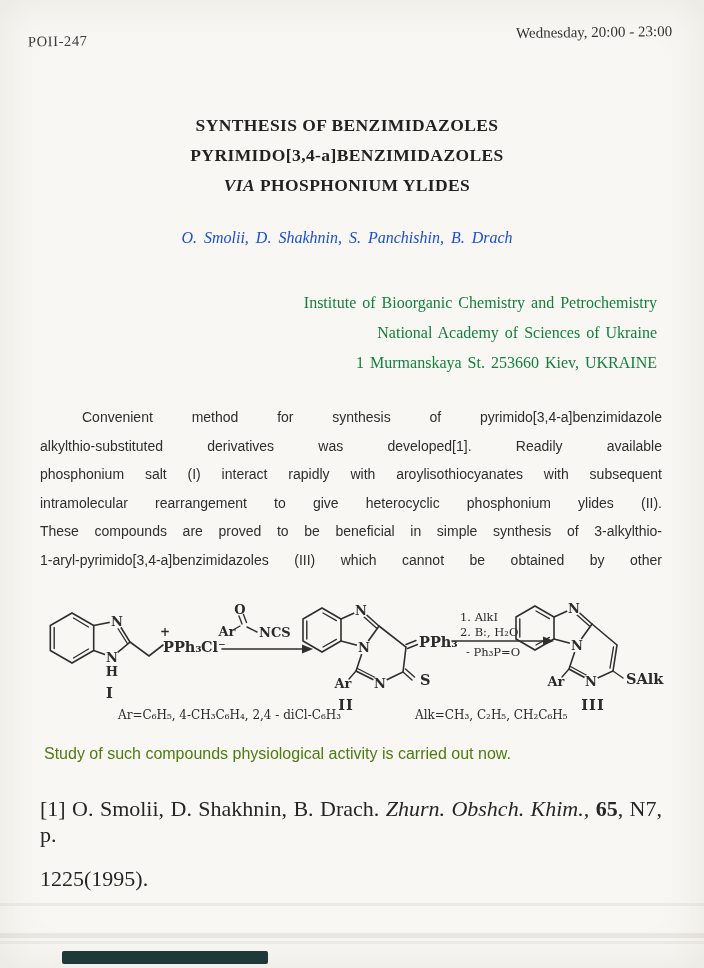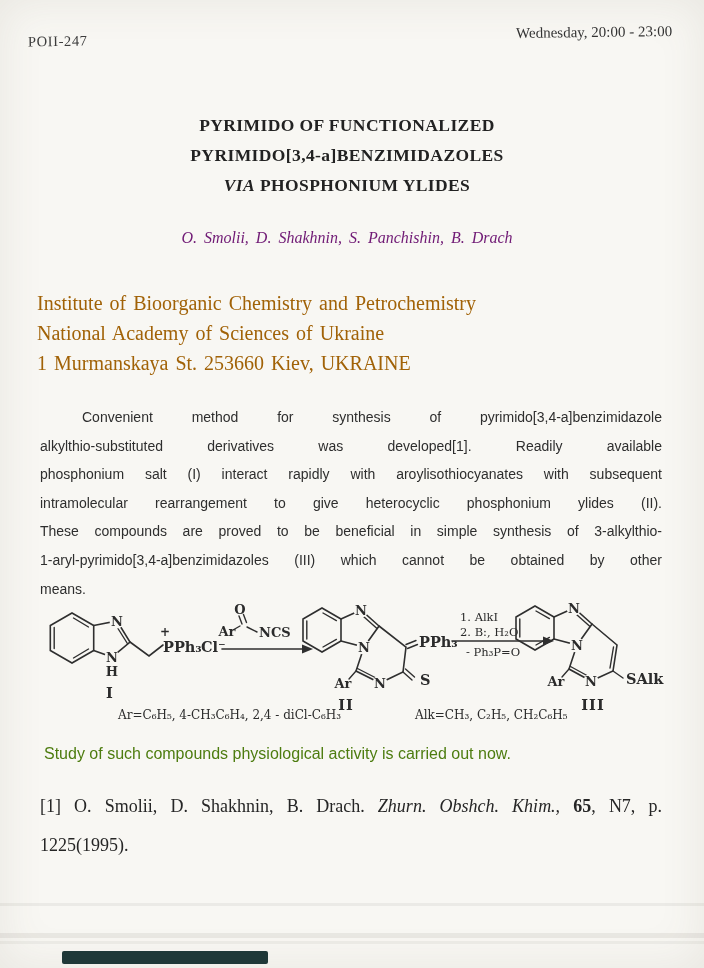--- a/index.html
+++ b/index.html
@@ -8,63 +8,63 @@
     background:#f8f7f3;overflow:hidden;color:#262626;
     font-family:"Liberation Serif",serif;
     box-shadow:inset 0 0 46px rgba(95,90,72,0.10);
   }
   .hdr-id{position:absolute;left:28px;top:33px;font-size:14.5px;letter-spacing:.6px;color:#3c3c3c;transform:rotate(-1deg);}
   .hdr-session{position:absolute;right:32px;top:24px;font-size:15px;color:#333;transform:rotate(-0.7deg);}
   .title{position:absolute;left:37px;top:110px;width:620px;text-align:center;
     font-weight:bold;font-size:17.5px;line-height:30px;letter-spacing:.4px;color:#222;}
   .title .via{font-style:italic;margin-top:32px;}
   .authors{position:absolute;left:37px;top:229px;width:620px;text-align:center;
-    font-style:italic;font-size:16px;word-spacing:3px;color:#701a75;}
-  .affil{position:absolute;left:37px;top:288px;width:620px;text-align:left;
-    font-size:20px;line-height:30px;word-spacing:2px;color:#a16207;}
+    font-style:italic;font-size:16px;word-spacing:3px;color:#1d4ed8;}
+  .affil{position:absolute;left:37px;top:288px;width:620px;text-align:right;
+    font-size:16px;line-height:30px;word-spacing:2px;color:#15803d;}
   .abstract{position:absolute;left:40px;top:403px;width:622px;
     font-family:"Liberation Sans",sans-serif;font-size:14px;line-height:28.6px;color:#2e2e2e;}
   .jline{text-align:justify;text-align-last:justify;}
   .jline.indent{padding-left:42px;}
   .jline.last{text-align:justify;text-align-last:left;}
   .scheme{position:absolute;left:0;top:595px;width:704px;height:152px;}
   .scheme text{fill:#2b2b2b;}
   .scheme .atom{font:bold 13px "DejaVu Serif",serif;}
   .scheme .grp{font:bold 14.5px "DejaVu Serif",serif;}
   .scheme .sup{font:bold 12px "DejaVu Serif",serif;}
   .scheme .cond{font:11.5px "DejaVu Serif",serif;}
   .scheme .subnote{font:12px "DejaVu Serif",serif;}
   .scheme .clabel{font:bold 14.5px "DejaVu Serif",serif;letter-spacing:1px;}
   .bond{stroke:#2f2f2f;stroke-width:1.6;fill:none;stroke-linecap:round;}
   .thin{stroke:#2f2f2f;stroke-width:1.4;fill:none;stroke-linecap:round;}
   .mask{fill:#f8f7f3;stroke:none;}
   .ahead{fill:#2f2f2f;stroke:none;}
   .note{position:absolute;left:44px;top:745px;width:622px;
     font-family:"Liberation Sans",sans-serif;font-size:16px;color:#4d7c0f;}
-  .ref{position:absolute;left:40px;top:796px;width:622px;font-size:18px;color:#262626;}
+  .ref{position:absolute;left:40px;top:796px;width:622px;font-size:22px;color:#262626;}
   .ref-line1{text-align:justify;text-align-last:justify;}
   .ref-line1 .jrnl{font-style:italic;}
   .ref-line1 .vol{font-weight:bold;}
   .ref-line2{margin-top:18px;}
   .streak{position:absolute;left:0;width:704px;pointer-events:none;}
   .streak.s1{top:903px;height:3px;background:rgba(115,112,104,0.09);}
   .streak.s2{top:933px;height:5px;background:rgba(115,112,104,0.11);}
   .streak.s3{top:941px;height:3px;background:rgba(115,112,104,0.08);}
   .bottombar{position:absolute;left:62px;top:951px;width:206px;height:13px;background:#1f3838;border-radius:2px;}
 </style>
 </head>
 <body>
 
 <div class="page">
 
   <div class="hdr-id">POII-247</div>
   <div class="hdr-session">Wednesday, 20:00 - 23:00</div>
 
   <div class="title">
-    <div>PYRIMIDO OF FUNCTIONALIZED</div>
+    <div>SYNTHESIS OF BENZIMIDAZOLES</div>
     <div>PYRIMIDO[3,4-a]BENZIMIDAZOLES</div>
     <div>
       <span class="via">VIA</span>
       <span>PHOSPHONIUM YLIDES</span>
     </div>
   </div>
 
   <div class="authors">O. Smolii, D. Shakhnin, S. Panchishin, B. Drach</div>
 
   <div class="affil">
@@ -73,21 +73,20 @@
     <div>1 Murmanskaya St. 253660 Kiev, UKRAINE</div>
   </div>
 
   <div class="abstract">
     <div class="jline indent">Convenient method for synthesis of pyrimido[3,4-a]benzimidazole</div>
     <div class="jline">alkylthio-substituted derivatives was developed[1]. Readily available</div>
     <div class="jline">phosphonium salt (I) interact rapidly with aroylisothiocyanates with subsequent</div>
     <div class="jline">intramolecular rearrangement to give heterocyclic phosphonium ylides (II).</div>
     <div class="jline">These compounds are proved to be beneficial in simple synthesis of 3-alkylthio-</div>
     <div class="jline">1-aryl-pyrimido[3,4-a]benzimidazoles (III) which cannot be obtained by other</div>
-    <div class="jline last">means.</div>
   </div>
 
   <svg class="scheme" viewBox="0 0 704 152">
 
     <g>
       <path class="bond" d="M72,18 L93.7,30.5 L93.7,55.5 L72,68 L50.3,55.5 L50.3,30.5 Z"></path>
       <path class="thin" d="M73.5,23 L88.5,32 M88.5,54 L73.5,63 M54.2,53.5 L54.2,32.5"></path>
       <path class="bond" d="M93.7,30.5 L117,26 L130,47 L112,62 L93.7,55.5"></path>
       <path class="thin" d="M114.5,28 L127.4,48.5"></path>
       <path class="bond" d="M130,47 L149,61 L163,50"></path>

